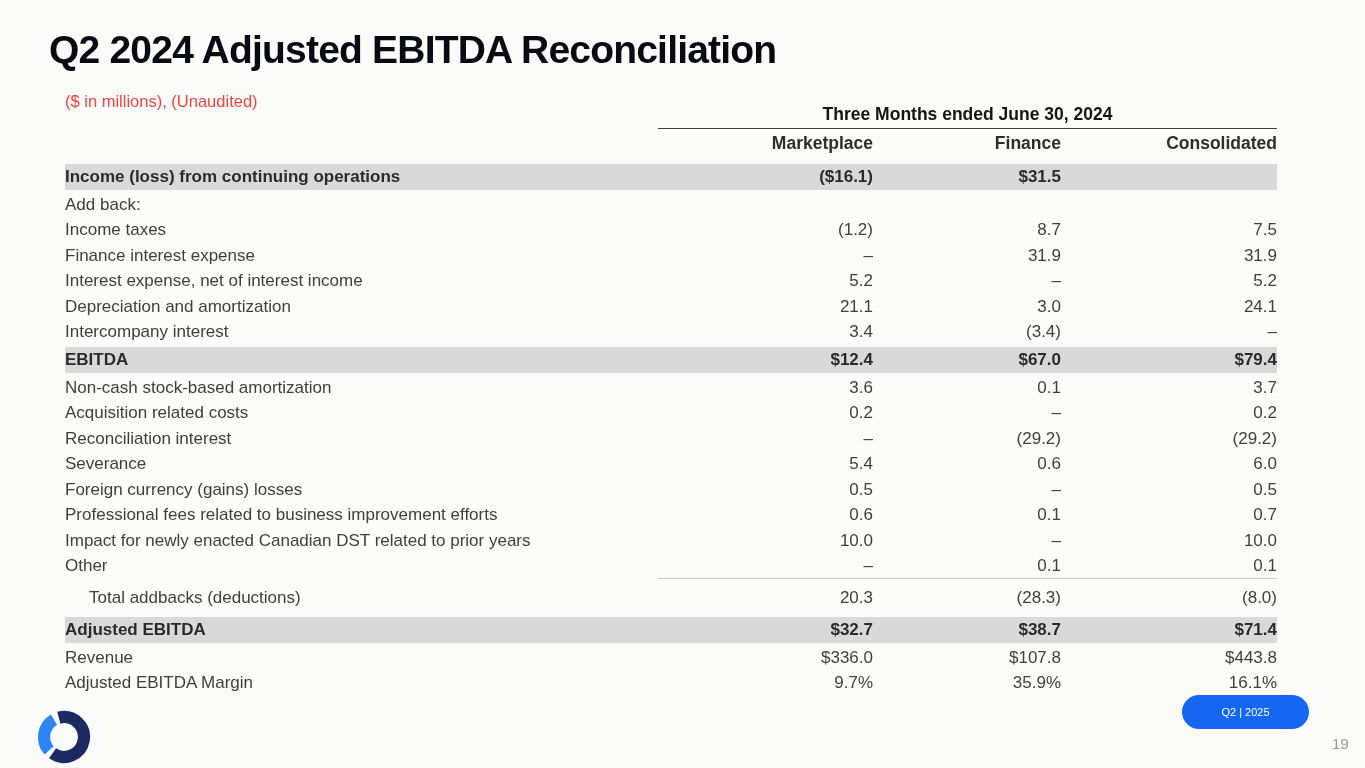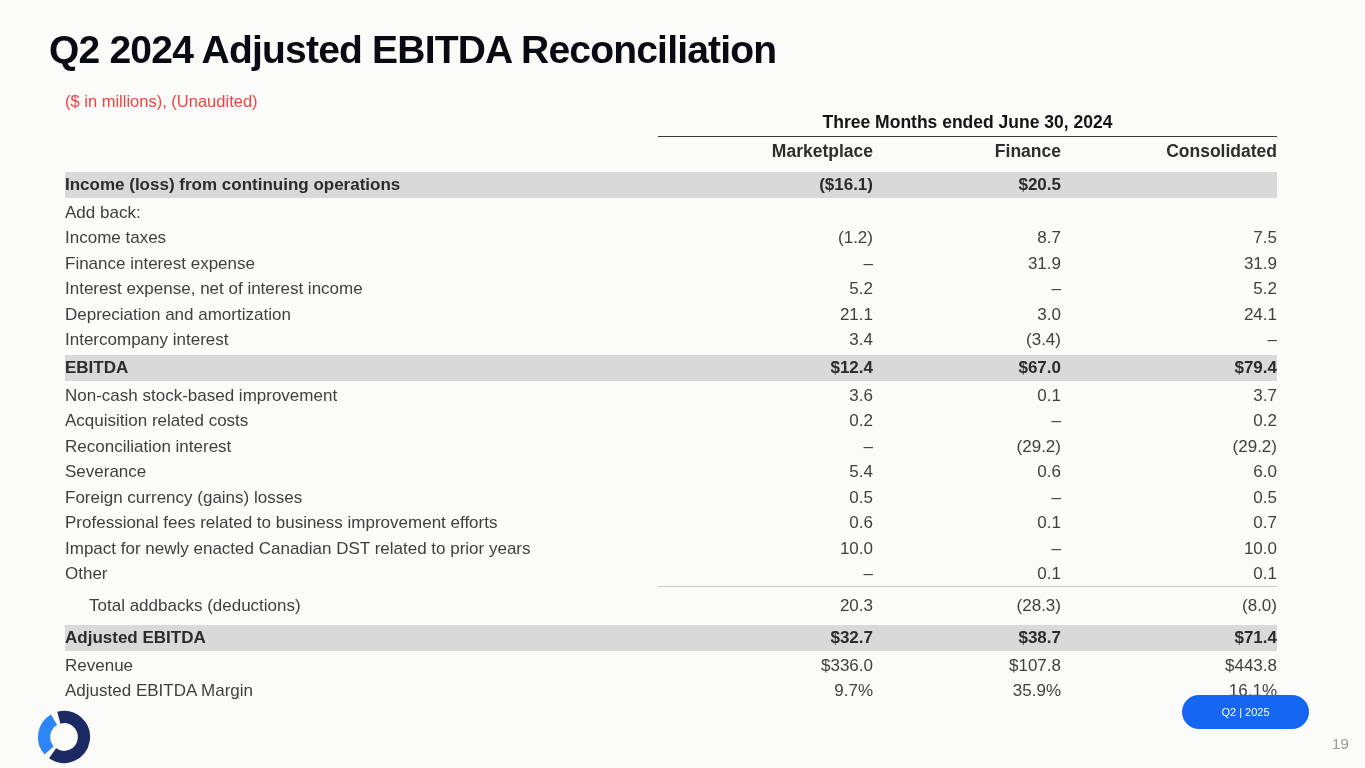--- a/index.html
+++ b/index.html
@@ -14,21 +14,21 @@
   .title {
     position:absolute; left:49px; top:28px;
     font-size:39px; font-weight:700; letter-spacing:-0.8px;
     color:#0a0a12;
   }
   .subtitle {
     position:absolute; left:65px; top:92px;
     font-size:16.5px; color:#ef4444;
   }
   .fintable {
-    position:absolute; left:65px; top:112px; width:1212px;
+    position:absolute; left:65px; top:104px; width:1212px;
     font-size:17px;
   }
   .grid-row {
     display:grid;
     grid-template-columns:593px 215px 188px 216px;
   }
   .cell { display:flex; align-items:center; }
   .cell.num { justify-content:flex-end; }
   .group-head-row { margin-bottom:1px; }
   .group-spanner {
@@ -77,21 +77,21 @@
     <div class="cell"></div>
     <div class="cell num">Marketplace</div>
     <div class="cell num">Finance</div>
     <div class="cell num">Consolidated</div>
   </div>
   <div class="rows-spacer"></div>
   <div id="rows">
   <div class="grid-row row highlight">
     <div class="cell label">Income (loss) from continuing operations</div>
     <div class="cell num">($16.1)</div>
-    <div class="cell num">$20.5</div>
+    <div class="cell num">$31.5</div>
   </div>
 
   <div class="grid-row row">
     <div class="cell label">Add back:</div>
     <div class="cell num"></div>
     <div class="cell num"></div>
     <div class="cell num"></div>
   </div>
 
   <div class="grid-row row">
@@ -130,21 +130,21 @@
   </div>
 
   <div class="grid-row row highlight">
     <div class="cell label">EBITDA</div>
     <div class="cell num">$12.4</div>
     <div class="cell num">$67.0</div>
     <div class="cell num">$79.4</div>
   </div>
 
   <div class="grid-row row">
-    <div class="cell label">Non-cash stock-based improvement</div>
+    <div class="cell label">Non-cash stock-based amortization</div>
     <div class="cell num">3.6</div>
     <div class="cell num">0.1</div>
     <div class="cell num">3.7</div>
   </div>
 
   <div class="grid-row row">
     <div class="cell label">Acquisition related costs</div>
     <div class="cell num">0.2</div>
     <div class="cell num">–</div>
     <div class="cell num">0.2</div>

